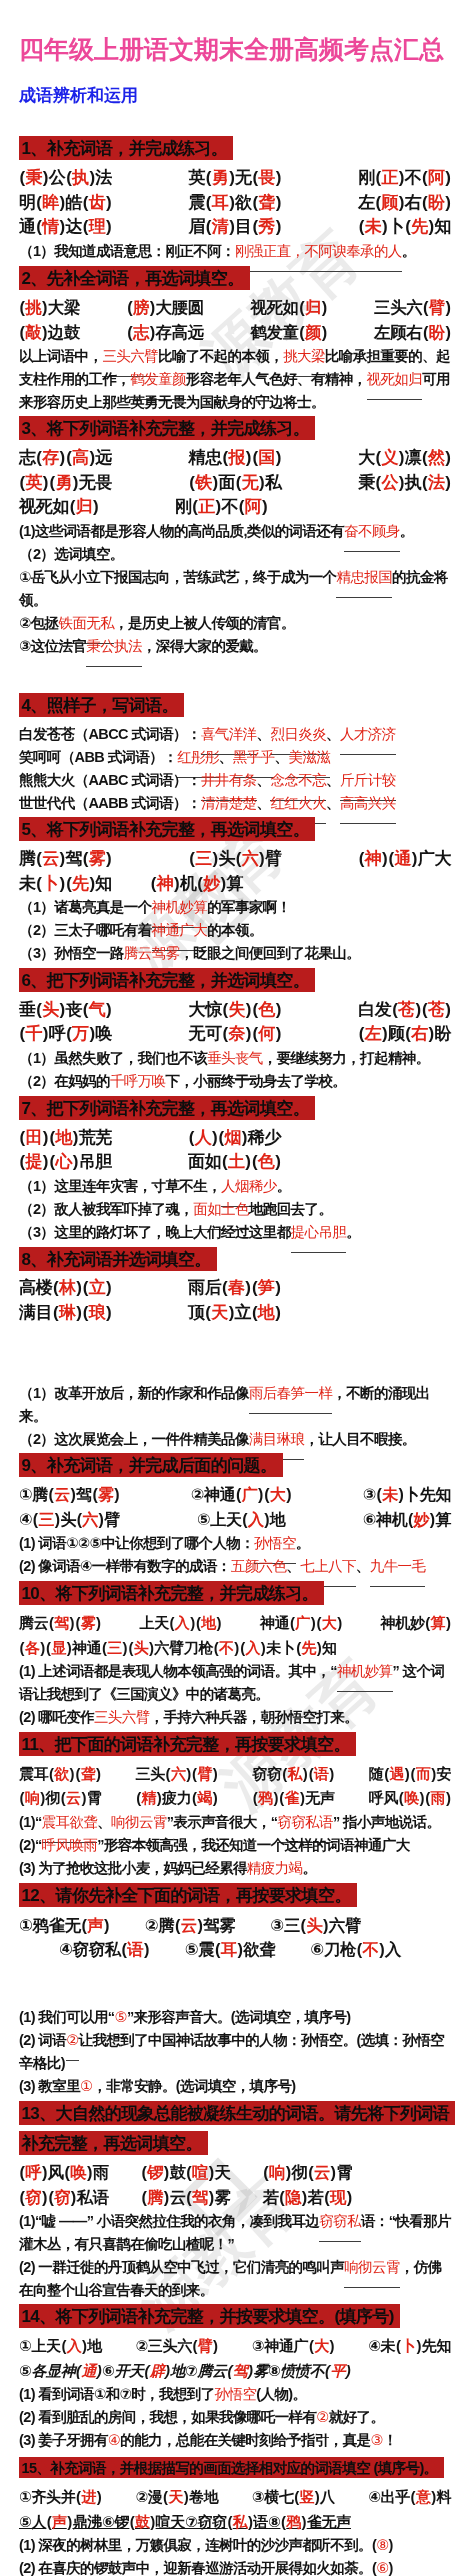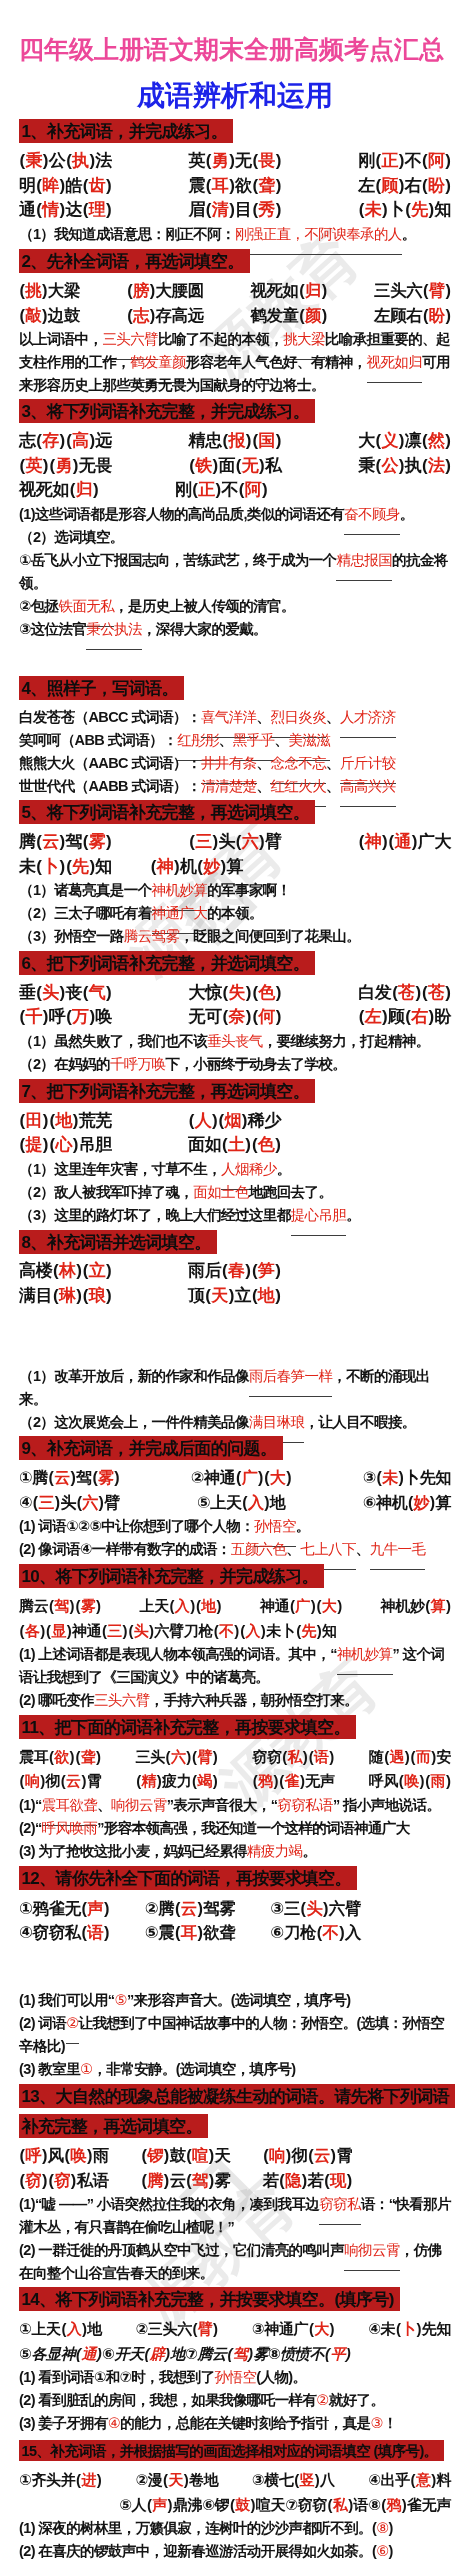--- a/index.html
+++ b/index.html
@@ -9,22 +9,22 @@
     font-family:"Liberation Sans","DejaVu Sans",sans-serif;
     color:#111;
   }
   #page{position:relative;width:455px;height:2576px;overflow:hidden;}
   #content{padding:33px 3.8px 0 19px;position:relative;z-index:2;}
   .doc-title{
     font-size:25px;font-weight:700;letter-spacing:0px;
     line-height:32px;color:#ec4899;
   }
   .doc-subtitle{
-    text-align:center;font-size:28px;font-weight:700;color:#1c23e8;
-    line-height:25px;margin-top:17.7px;margin-bottom:10px;
+    font-size:17px;font-weight:700;color:#1c23e8;
+    line-height:25px;margin-top:17.7px;margin-bottom:27px;
   }
   .hrow{margin:1.3px 0;line-height:28px;}
   .hl{
     display:inline;background:#b91c1c;color:#0d0d0d;
     font-size:17px;font-weight:700;letter-spacing:-0.6px;
     padding:2.5px 6.3px 2.5px 2.5px;
     -webkit-box-decoration-break:clone;box-decoration-break:clone;
   }
   .hl.small{font-size:14.5px;}
   .wrow{
@@ -219,21 +219,21 @@
         </div>
         <div class="para"><span class="seg-p">(1)“</span><span class="seg-r">震耳欲聋</span><span class="seg-p">、</span><span class="seg-r">响彻云霄</span><span class="seg-p">”表示声音很大，“</span><span class="seg-r">窃窃私语</span><span class="seg-p">” 指小声地说话。</span></div>
         <div class="para"><span class="seg-p">(2)“</span><span class="seg-r">呼风唤雨</span><span class="seg-p">”形容本领高强，我还知道一个这样的词语神通广大</span></div>
         <div class="para"><span class="seg-p">(3) 为了抢收这批小麦，妈妈已经累得</span><span class="seg-r">精疲力竭</span><span class="seg-p">。</span></div>
         <div class="hrow"><span class="hl">12、请你先补全下面的词语，再按要求填空。</span></div>
         <div class="wrow" style="font-size: 16.4px; justify-content: flex-start; column-gap: 35px;">
           <span class="witem"><span class="seg-p">①鸦雀无</span><span class="seg-a">声</span></span>
           <span class="witem"><span class="seg-p">②腾</span><span class="seg-a">云</span><span class="seg-p">驾雾</span></span>
           <span class="witem"><span class="seg-p">③三</span><span class="seg-a">头</span><span class="seg-p">六臂</span></span>
         </div>
-        <div class="wrow" style="font-size: 16.4px; justify-content: flex-start; column-gap: 35px;">
+        <div class="wrow" style="font-size: 16.4px; justify-content: flex-start; column-gap: 35px; margin-left: 40px;">
           <span class="witem"><span class="seg-p">④窃窃私</span><span class="seg-a">语</span></span>
           <span class="witem"><span class="seg-p">⑤震</span><span class="seg-a">耳</span><span class="seg-p">欲聋</span></span>
           <span class="witem"><span class="seg-p">⑥刀枪</span><span class="seg-a">不</span><span class="seg-p">入</span></span>
         </div>
         <div style="height: 44px;"></div>
         <div class="para"><span class="seg-p">(1) 我们可以用“</span><span class="seg-r">⑤</span><span class="seg-p">”来形容声音大。(选词填空，填序号)</span></div>
         <div class="para"><span class="seg-p">(2) 词语</span><span class="seg-r">②</span><span class="seg-p">让我想到了中国神话故事中的人物：孙悟空。(选填：孙悟空 辛格比)</span></div>
         <div class="para"><span class="seg-p">(3) 教室里</span><span class="seg-r">①</span><span class="seg-p">，非常安静。(选词填空，填序号)</span></div>
         <div class="hrow"><span class="hl">13、大自然的现象总能被凝练生动的词语。请先将下列词语补充完整，再选词填空。</span></div>
         <div class="wrow" style="font-size: 16.4px; justify-content: flex-start; column-gap: 32px;">
@@ -264,21 +264,21 @@
         <div class="para"><span class="seg-p">(1) 看到词语①和⑦时，我想到了</span><span class="seg-r">孙悟空</span><span class="seg-p">(人物)。</span></div>
         <div class="para"><span class="seg-p">(2) 看到脏乱的房间，我想，如果我像哪吒一样有</span><span class="seg-r">②</span><span class="seg-p">就好了。</span></div>
         <div class="para"><span class="seg-p">(3) 姜子牙拥有</span><span class="seg-r">④</span><span class="seg-p">的能力，总能在关键时刻给予指引，真是</span><span class="seg-r">③</span><span class="seg-p">！</span></div>
         <div class="hrow"><span class="hl small">15、补充词语，并根据描写的画面选择相对应的词语填空 (填序号)。</span></div>
         <div class="wrow" style="font-size: 15px; justify-content: space-between;">
           <span class="witem"><span class="seg-p">①齐头并</span><span class="seg-a">进</span></span>
           <span class="witem"><span class="seg-p">②漫</span><span class="seg-a">天</span><span class="seg-p">卷地</span></span>
           <span class="witem"><span class="seg-p">③横七</span><span class="seg-a">竖</span><span class="seg-p">八</span></span>
           <span class="witem"><span class="seg-p">④出乎</span><span class="seg-a">意</span><span class="seg-p">料</span></span>
         </div>
-        <div class="wrow" style="font-size: 15px; justify-content: flex-end;">
+        <div class="wrow" style="font-size: 15px; justify-content: flex-start; text-decoration: underline;">
           <span class="witem"><span class="seg-p">⑤人</span><span class="seg-a">声</span><span class="seg-p">鼎沸⑥锣</span><span class="seg-a">鼓</span><span class="seg-p">喧天</span></span>
           <span class="witem"><span class="seg-p">⑦窃窃</span><span class="seg-a">私</span><span class="seg-p">语</span></span>
           <span class="witem"><span class="seg-p">⑧</span><span class="seg-a">鸦</span><span class="seg-p">雀无声</span></span>
         </div>
         <div class="para"><span class="seg-p">(1) 深夜的树林里，万籁俱寂，连树叶的沙沙声都听不到。(</span><span class="seg-rp">⑧</span><span class="seg-p">)</span></div>
         <div class="para"><span class="seg-p">(2) 在喜庆的锣鼓声中，迎新春巡游活动开展得如火如荼。(</span><span class="seg-rp">⑥</span><span class="seg-p">)</span></div>
       </div>
   </div>
 </div>
 

